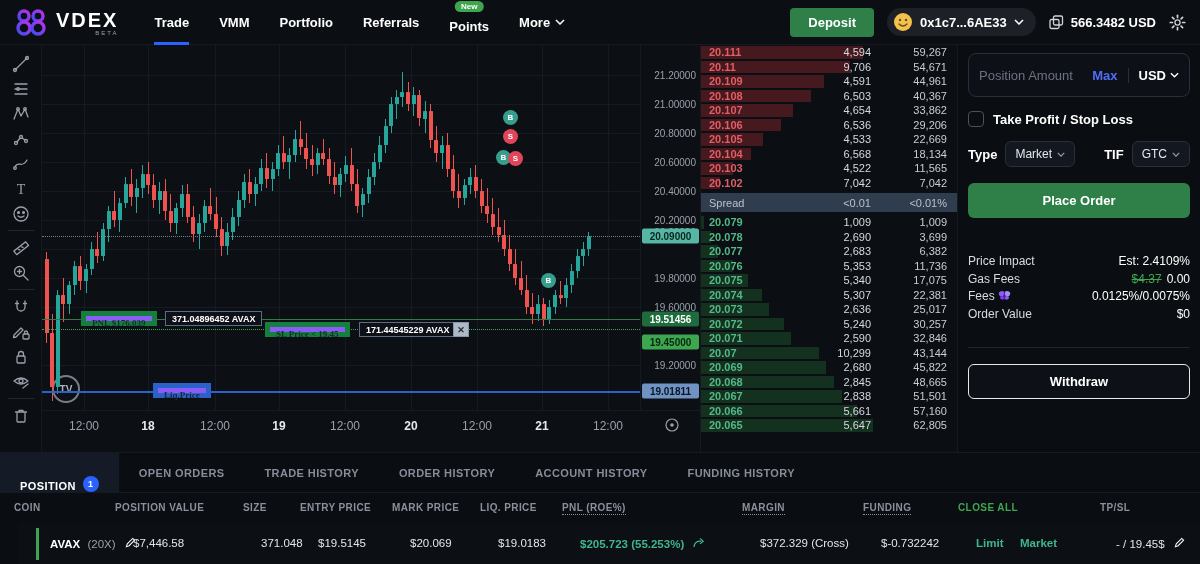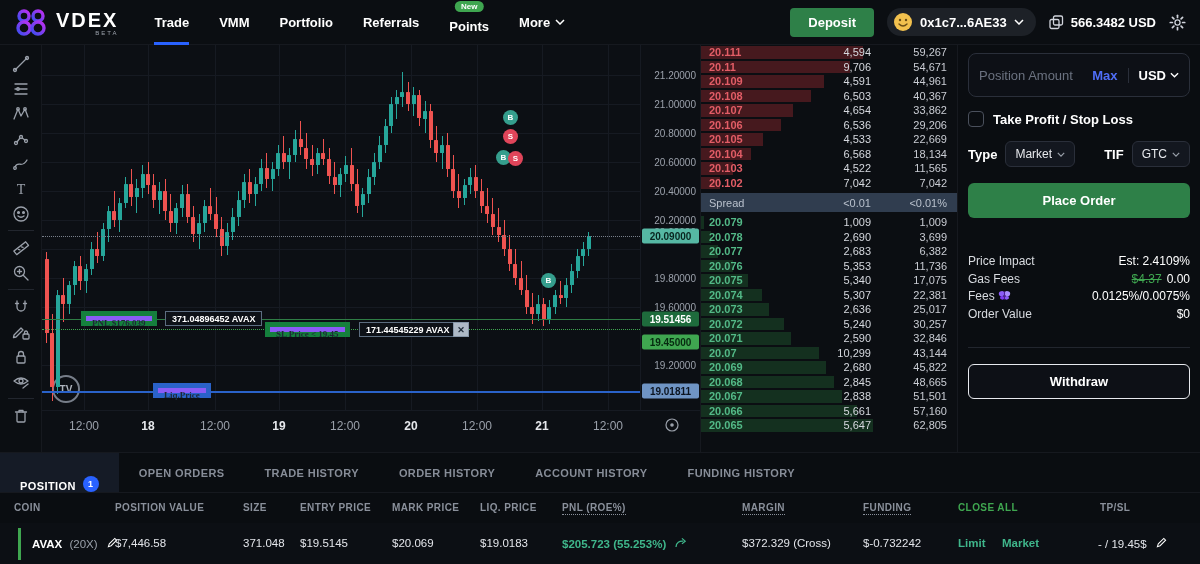--- a/index.html
+++ b/index.html
@@ -121,21 +121,21 @@
   .tabs { display:flex; height:40px; border-bottom:1px solid #16191f; }
   .tab { display:flex; align-items:center; gap:7px; padding:0 20px; font-size:11px; font-weight:bold;
          color:#878d98; letter-spacing:0.4px; cursor:pointer; white-space:nowrap; }
   .tab.active { background:#151b26; color:#fff;align-items:flex-end; }
   .tab-badge { width:16px; height:16px; border-radius:50%; background:#2962ff; color:#fff; font-size:9px;
                display:flex; align-items:center; justify-content:center; }
   .thead { position:relative; height:30px; }
   .th { position:absolute; top:9px; font-size:10px; font-weight:bold; color:#8a909b; letter-spacing:0.4px; white-space:nowrap; }
   .th.u { border-bottom:1px dotted #8a909b; padding-bottom:1px; }
   .th.green { color:#3fa650; }
-  .trow { position:relative; height:42px; background:#0c0f14; }
+  .trow { position:relative; height:42px; background:#0c0f14;margin-left:18px; }
   .greenbar { position:absolute; left:18px; top:5px; bottom:5px; width:3px; background:#3fa650; }
   .td { position:absolute; top:14px; font-size:11.5px; color:#e3e5ea; white-space:nowrap; }
   .td .dim { color:#9aa0aa; }
   .td.green { color:#3fb68b; font-weight:bold; }
   .pencil { display:inline-block; margin-left:6px; cursor:pointer; }
 
   svg.ic { display:block; }
 </style>
 </head>
 <body>

